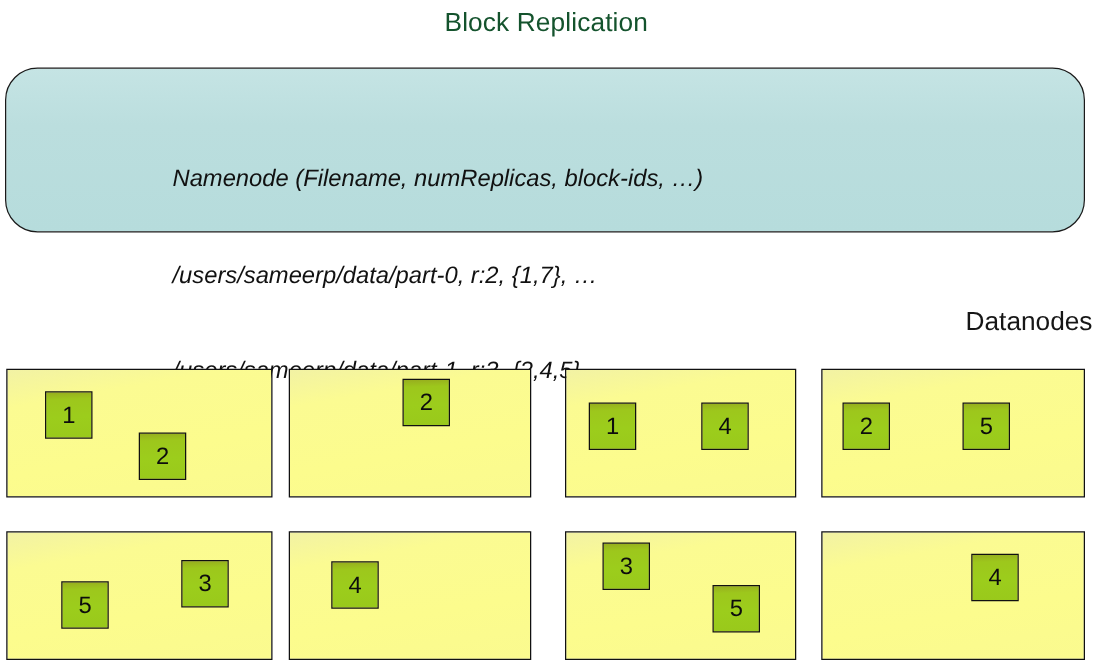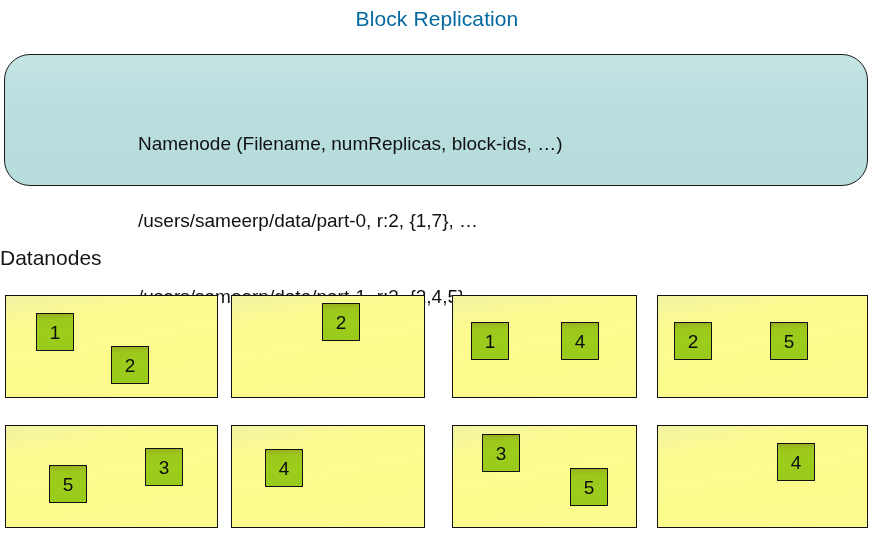--- a/index.html
+++ b/index.html
@@ -22,21 +22,21 @@
     height: 536px;
   }
   .title {
     position: absolute;
     left: 0;
     top: 6px;
     width: 874px;
     text-align: center;
     font-size: 21px;
     line-height: 26px;
-    color: #0369a1;
+    color: #14532d;
     letter-spacing: 0.1px;
   }
   .namenode-box {
     position: absolute;
     left: 4px;
     top: 54px;
     width: 864px;
     height: 132px;
     box-sizing: border-box;
     background: linear-gradient(180deg, #c5e4e4 0%, #bbdede 35%, #b6dcdc 100%);
@@ -48,27 +48,28 @@
     left: 138px;
     top: 80px;
     width: 700px;
     font-size: 19px;
     line-height: 25.5px;
     color: #111111;
     white-space: pre;
   }
   .namenode-text .nn-line {
     display: block;
+    font-style: italic;
   }
   .datanodes-label {
     position: absolute;
     left: 0;
     top: 245px;
     width: 874px;
-    text-align: left;
+    text-align: right;
     font-size: 21px;
     line-height: 26px;
     color: #161616;
   }
   .datanode {
     position: absolute;
     box-sizing: border-box;
     background: linear-gradient(170deg, #f2f2a4 0%, #fbfb92 22%, #fcfc8d 62%, #fafa8f 100%);
     border: 1.6px solid #111111;
   }

